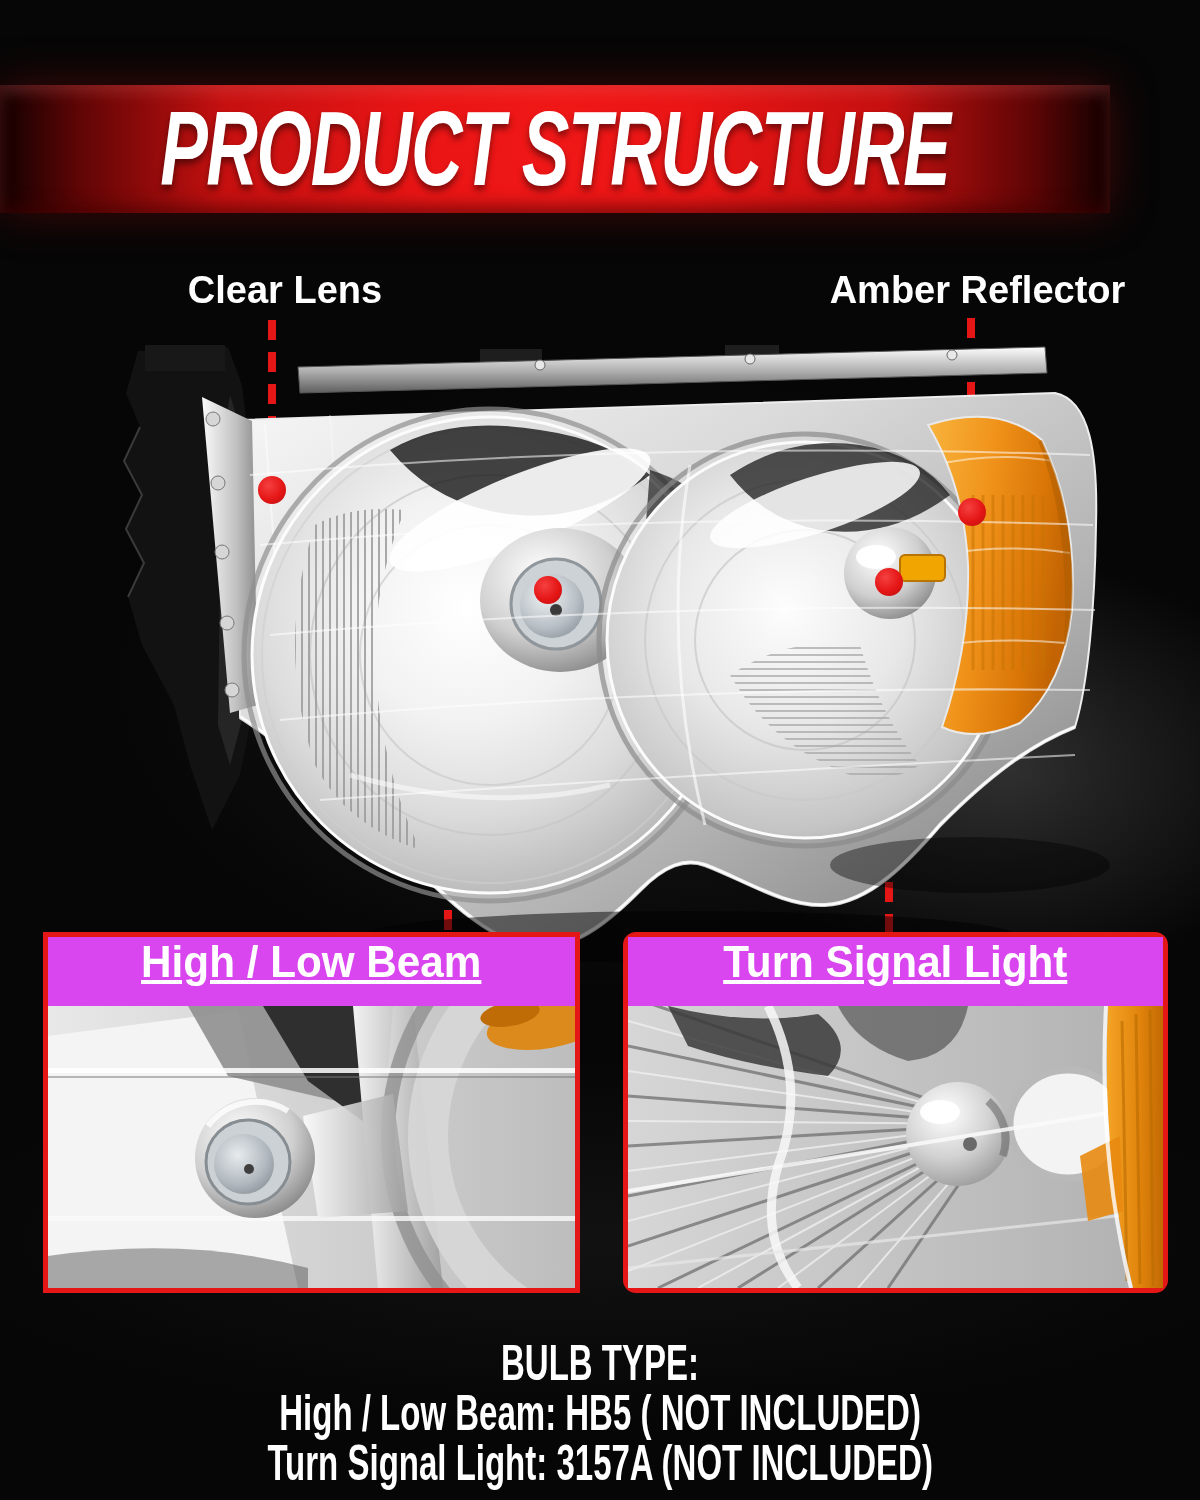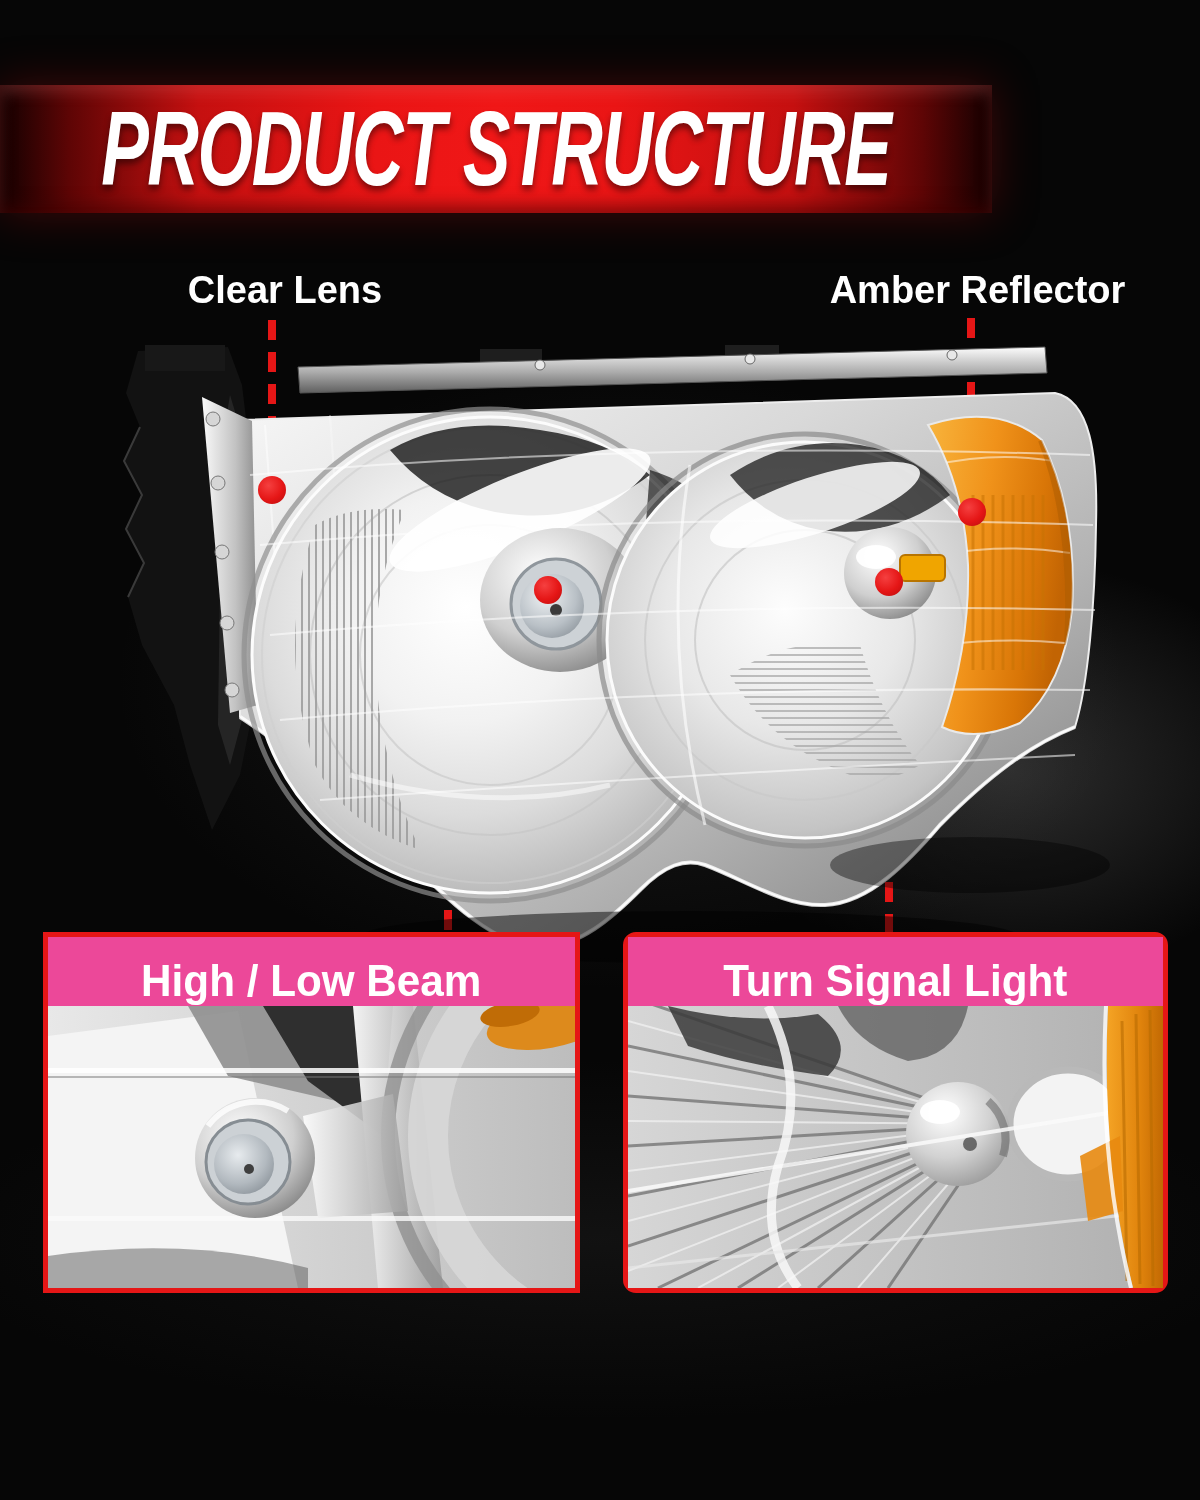--- a/index.html
+++ b/index.html
@@ -6,21 +6,21 @@
   .page{
     position:relative;width:1200px;height:1500px;overflow:hidden;
     font-family:"Liberation Sans",sans-serif;color:#fff;
     background:
       radial-gradient(ellipse 420px 300px at 1010px 770px, rgba(125,125,125,.33), transparent 70%),
       radial-gradient(ellipse 700px 430px at 620px 680px, rgba(95,95,95,.22), transparent 72%),
       radial-gradient(ellipse 900px 240px at 600px 1240px, rgba(70,70,70,.18), transparent 75%),
       #060606;
   }
   .banner{
-    position:absolute;left:0;top:85px;width:992px;height:128px;
+    position:absolute;left:0;top:85px;width:1110px;height:128px;
     display:flex;align-items:center;justify-content:center;
     background:linear-gradient(90deg,#120101 0%,#5e0505 7%,#c51010 20%,#ea1515 38%,#f01717 50%,#ea1515 62%,#c51010 80%,#5e0505 93%,#120101 100%);
     box-shadow:inset 0 -8px 16px rgba(60,0,0,.55), inset 0 8px 14px rgba(255,130,130,.22), 0 0 46px rgba(170,10,10,.35);
   }
   .banner-title{
     display:inline-block;font-size:102px;font-weight:700;font-style:italic;
     letter-spacing:-2px;white-space:nowrap;color:#fff;
     transform:scaleX(.70) scaleY(1.04);text-shadow:0 4px 8px rgba(0,0,0,.45);
   }
   .callout-label{
@@ -30,21 +30,21 @@
   .label-clear{left:140px;width:290px;}
   .label-amber{left:805px;width:345px;}
   .dash-v{position:absolute;width:8px;background:repeating-linear-gradient(to bottom,#e51616 0 20px,transparent 20px 32px);}
   .dash-h{position:absolute;height:8px;background:repeating-linear-gradient(to right,#e51616 0 18px,transparent 18px 30px);}
   .dot{position:absolute;width:28px;height:28px;border-radius:50%;
     background:radial-gradient(circle at 38% 34%, #f54040 0%, #e51616 55%, #b90d0d 100%);}
   .photo-main{position:absolute;left:90px;top:345px;width:1030px;height:620px;}
   .inset{position:absolute;top:932px;border:5px solid #e51616;background:#000;}
   .inset-left{left:43px;width:527px;}
   .inset-right{left:623px;width:535px;border-radius:13px;}
-  .inset-header{height:69px;background:#ec4899;display:flex;align-items:flex-end;justify-content:center;}
+  .inset-header{height:69px;background:#d946ef;display:flex;align-items:flex-start;justify-content:center;text-decoration:underline;}
   .inset-title{font-size:44px;font-weight:700;color:#fff;white-space:nowrap;transform:scaleX(.96);}
   .inset-photo{display:block;}
   .bulb-block{position:absolute;left:0;top:1338px;width:1200px;text-align:center;}
   .bulb-line{font-size:50px;font-weight:700;line-height:50px;color:#fff;white-space:nowrap;}
   .bulb-line > span{display:inline-block;transform:scaleX(.66);letter-spacing:0px;}
 </style>
 </head>
 <body>
 
 <div class="page">
@@ -314,14 +314,19 @@
       <path d="M0,262 L535,205" stroke="#e8e8e8" stroke-width="3" opacity=".7"></path>
       <g>
         <path d="M480,0 L535,0 L535,282 L505,282 Q473,150 480,0 Z" fill="url(#r-amber)"></path>
         <path d="M494,15 L499,275 M508,8 L512,278 M522,4 L525,280" stroke="#b96c02" stroke-width="3" opacity=".6"></path>
         <polygon points="452,150 492,130 495,205 460,215" fill="#e8890f" opacity=".9"></polygon>
         <path d="M478,0 Q470,150 503,282" stroke="#fff" stroke-width="4" fill="none" opacity=".8"></path>
       </g>
     </svg>
   </div>
 
+  <div class="bulb-block">
+    <div class="bulb-line"><span>BULB TYPE:</span></div>
+    <div class="bulb-line"><span>High / Low Beam: HB5 ( NOT INCLUDED)</span></div>
+    <div class="bulb-line"><span>Turn Signal Light: 3157A (NOT INCLUDED)</span></div>
+  </div>
 
 </div>
 
 </body></html>

